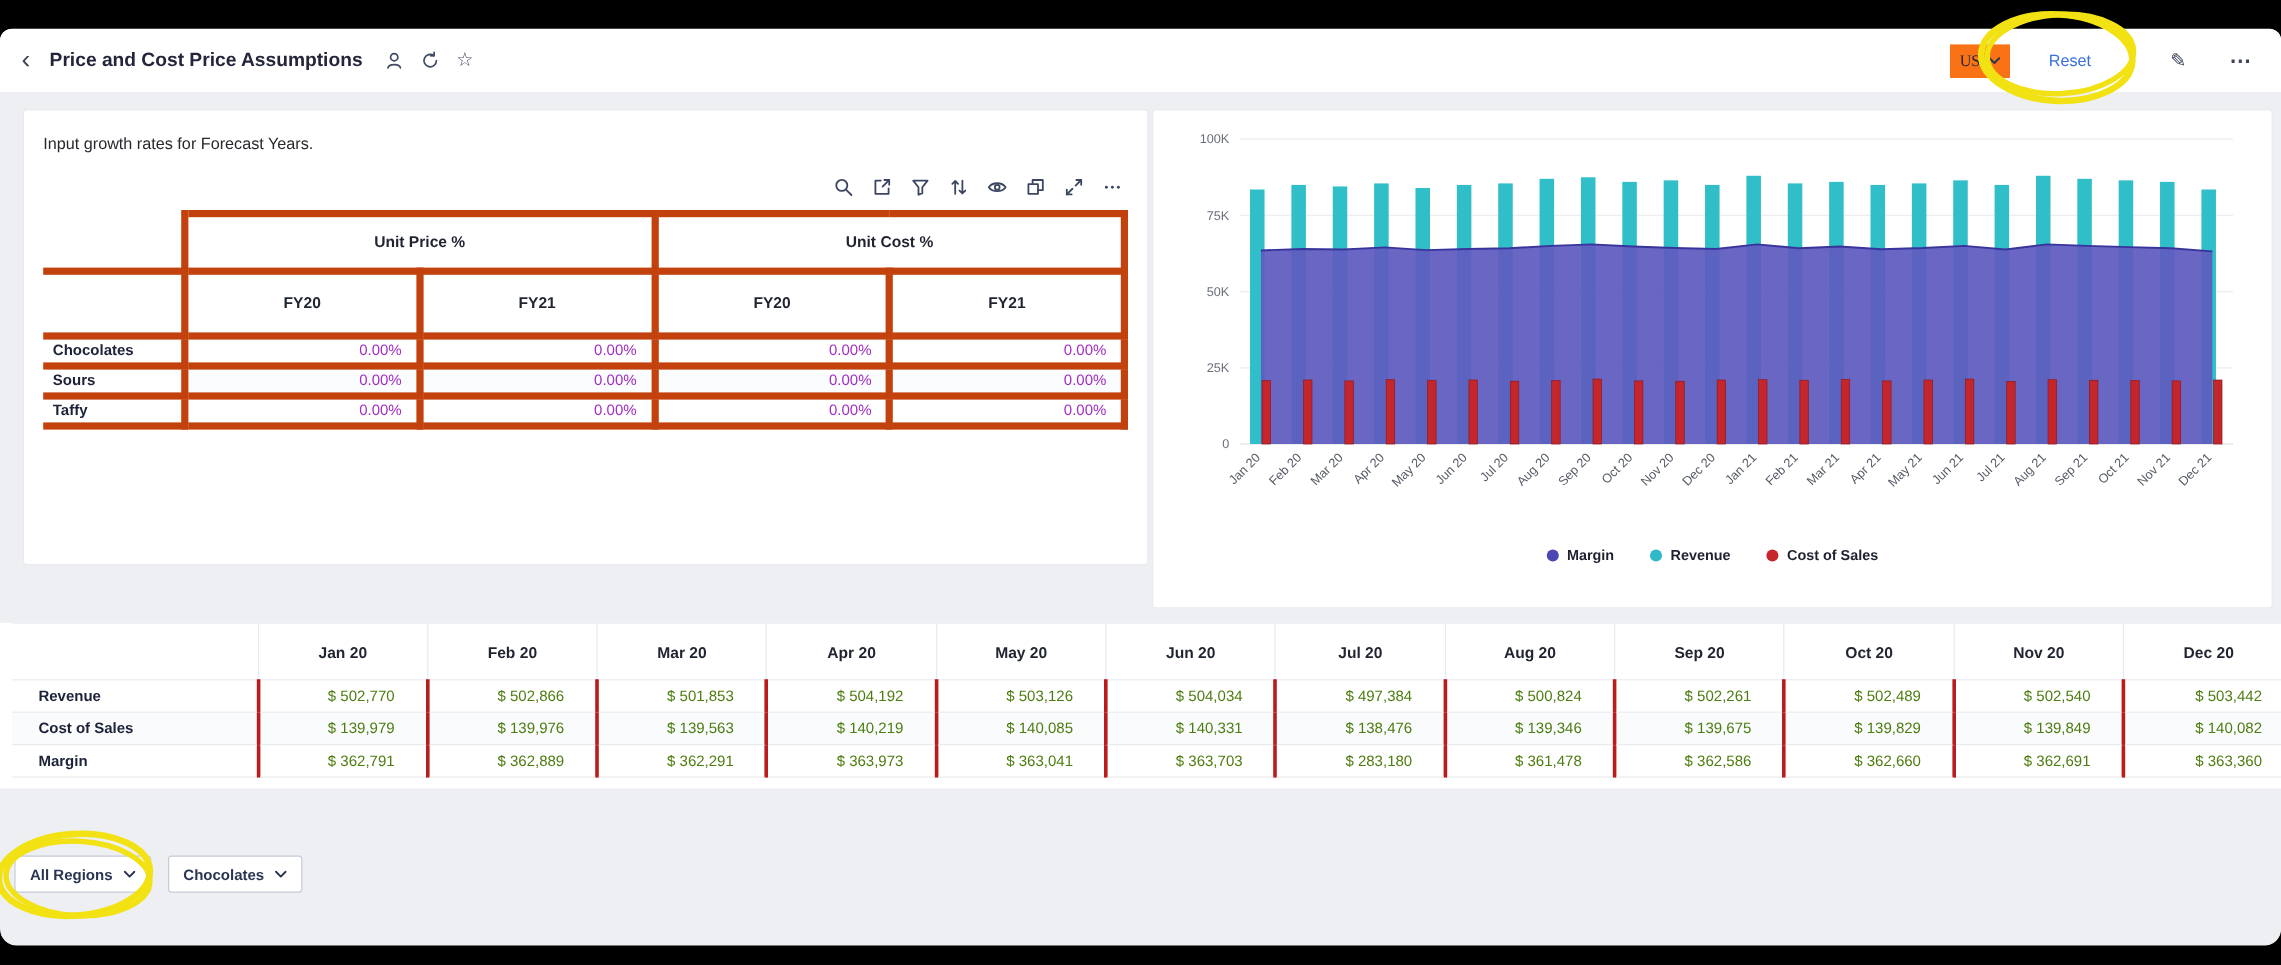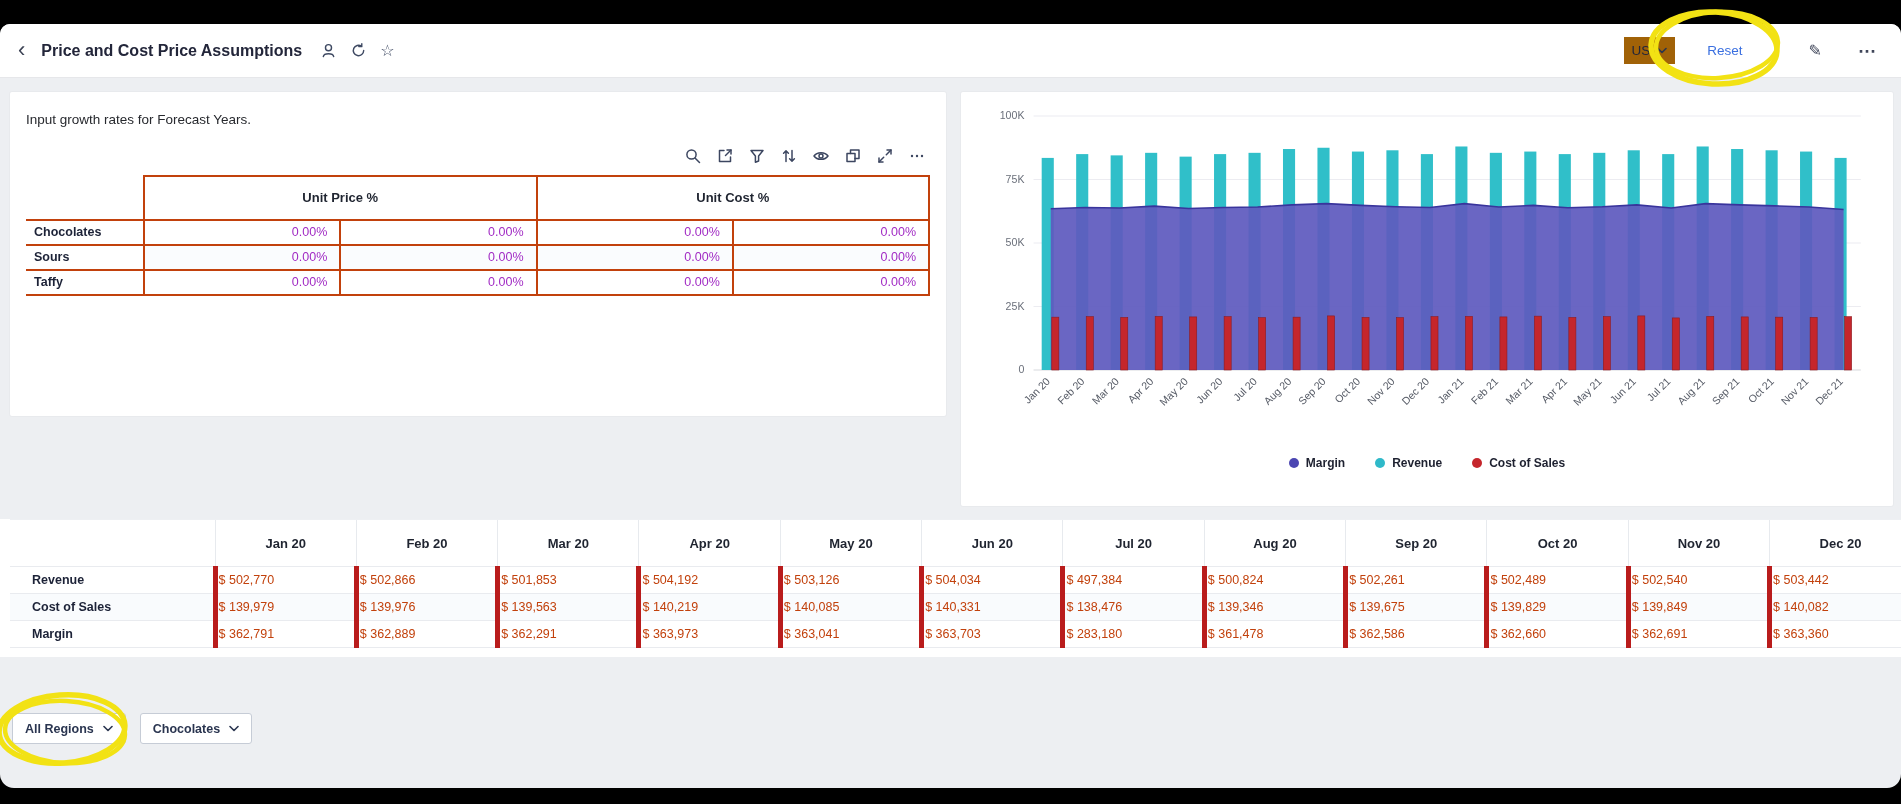--- a/index.html
+++ b/index.html
@@ -10,41 +10,41 @@
   
   .appbar{position:absolute;top:0;left:0;right:0;height:54px;background:#fff;
           border-bottom:1px solid #e6e7ea;display:flex;align-items:center;padding:0 18px;box-sizing:border-box;}
   .back-btn{background:none;border:none;font-size:22px;line-height:1;color:#3c4254;cursor:pointer;padding:0 6px 2px 0;}
   .page-title{font-size:16px;font-weight:bold;color:#23263a;margin:0 4px 0 10px;}
   .hdr-icons{display:flex;align-items:center;gap:13px;margin-left:14px;color:#3f4a63;}
   .hdr-icons .ic{width:17px;height:17px;display:inline-flex;}
   .glyph{font-size:16px;color:#3f4a63;line-height:1;}
   .hdr-right{margin-left:auto;display:flex;align-items:center;}
   .country{display:flex;align-items:center;gap:7px;font-size:13.5px;color:#23263a;
-           padding:6px 8px;cursor:pointer;margin-right:26px;background:#a16207;border:none;}
+           padding:6px 8px;cursor:pointer;margin-right:26px;background:#f97316;border:none;font-family:Liberation Serif, serif;}
   .reset-link{font-size:13.5px;color:#3a6fe0;text-decoration:none;margin-right:54px;cursor:pointer;background:none;border:none;}
   .edit-glyph{font-size:16px;color:#40465a;margin-right:24px;cursor:pointer;background:none;border:none;}
   .more-glyph{font-size:18px;font-weight:bold;color:#40465a;cursor:pointer;background:none;border:none;letter-spacing:1px;}
 
   
   .card{position:absolute;background:#fff;border-radius:2px;box-shadow:0 0 0 1px rgba(0,0,0,0.02);}
-  .card-left{left:10px;top:68px;width:936px;height:324px;padding:18px 16px;box-sizing:border-box;}
+  .card-left{left:20px;top:68px;width:936px;height:378px;padding:18px 16px;box-sizing:border-box;}
   .card-right{left:961px;top:68px;width:932px;height:414px;padding:10px 12px;box-sizing:border-box;}
 
   .instructions{font-size:13.5px;color:#27292e;line-height:1.55;max-width:900px;}
   .instructions p{margin:0;}
 
   .grid-toolbar{display:flex;justify-content:flex-end;align-items:center;gap:14px;margin:16px 4px 10px 0;}
   .grid-toolbar .ic{width:18px;height:18px;display:inline-flex;cursor:pointer;}
   .ic svg{width:100%;height:100%;stroke:#3c4660;stroke-width:1.5;fill:none;stroke-linecap:round;stroke-linejoin:round;}
   .hdr-icons .ic svg{stroke:#3f4a63;}
 
   
   table.grid{border-collapse:collapse;table-layout:fixed;width:100%;font-size:12.5px;}
-  .ggrid th,.ggrid td{border:2px solid #c2410c;}
+  .ggrid th,.ggrid td{border:6px solid #c2410c;}
   .ggrid th.corner{border-left:none;border-top:none;background:#fff;}
   .ggrid thead tr:first-child th{height:40px;font-size:13px;color:#1f2430;text-align:center;font-weight:bold;background:#fff;}
   .ggrid thead tr:last-child th.sub{height:46px;font-size:13px;color:#1f2430;text-align:center;font-weight:bold;background:#fff;}
   .ggrid tbody tr{height:25px;}
   .ggrid th.rl{text-align:left;padding-left:8px;font-weight:bold;color:#1c2237;background:#fff;border-left:none;}
   .ggrid td.val{text-align:right;padding-right:12px;}
   .ggrid tbody tr:nth-child(even) td{background:#fafcfe;}
 
   
   .chart-wrap{width:100%;height:352px;}
@@ -55,21 +55,21 @@
 
   
   .summary-strip{position:absolute;left:0;right:0;top:495px;height:138px;background:#fff;}
   .sgrid{margin-left:10px;width:1883px;}
   .sgrid th,.sgrid td{border-bottom:1px solid #e9ebef;}
   .sgrid thead th{height:44px;font-size:13px;font-weight:bold;color:#1f2430;text-align:center;
                   border-left:1px solid #e7eaee;border-top:1px solid #eef0f3;background:#fff;}
   .sgrid thead th:first-child{border-left:none;}
   .sgrid tbody tr{height:27px;}
   .sgrid th.rl{text-align:left;padding-left:22px;font-weight:bold;color:#1c2237;font-size:12.5px;background:#fff;}
-  .sgrid td{text-align:left;padding-right:26px;font-size:12.5px;color:#c2410c;border-left:5px solid #b91c1c;}
+  .sgrid td{text-align:right;padding-right:26px;font-size:12.5px;color:#4d7c0f;border-left:3px solid #b91c1c;}
   .sgrid tbody tr:nth-child(even) td,.sgrid tbody tr:nth-child(even) th{background:#f9fbfd;}
 
   
   .footer-selectors{position:absolute;left:12px;top:689px;display:flex;gap:14px;}
   .sel-btn{background:#fff;border:1px solid #c6ccd6;border-radius:3px;height:31px;padding:0 12px;
            font-weight:bold;font-size:12.5px;color:#2a3550;display:flex;align-items:center;gap:9px;cursor:pointer;
            font-family:"Liberation Sans",sans-serif;}
   .chev{width:10px;height:7px;display:inline-flex;}
   .chev svg{width:100%;height:100%;stroke:#2a3550;stroke-width:1.6;fill:none;stroke-linecap:round;stroke-linejoin:round;}
 
@@ -184,20 +184,27 @@
             <col>
             <col>
             <col>
             <col>
           </colgroup>
           <thead>
             <tr>
               <th class="corner"></th>
               <th colspan="2">Unit Price %</th>
               <th colspan="2">Unit Cost %</th>
+            </tr>
+            <tr>
+              <th class="corner"></th>
+              <th class="sub">FY20</th>
+              <th class="sub">FY21</th>
+              <th class="sub">FY20</th>
+              <th class="sub">FY21</th>
             </tr>
           </thead>
           <tbody>
             <tr>
               <th class="rl">Chocolates</th>
               <td class="val" style="color:#a12bc4">0.00%</td>
               <td class="val" style="color:#a12bc4">0.00%</td>
               <td class="val" style="color:#a12bc4">0.00%</td>
               <td class="val" style="color:#a12bc4">0.00%</td>
             </tr>

